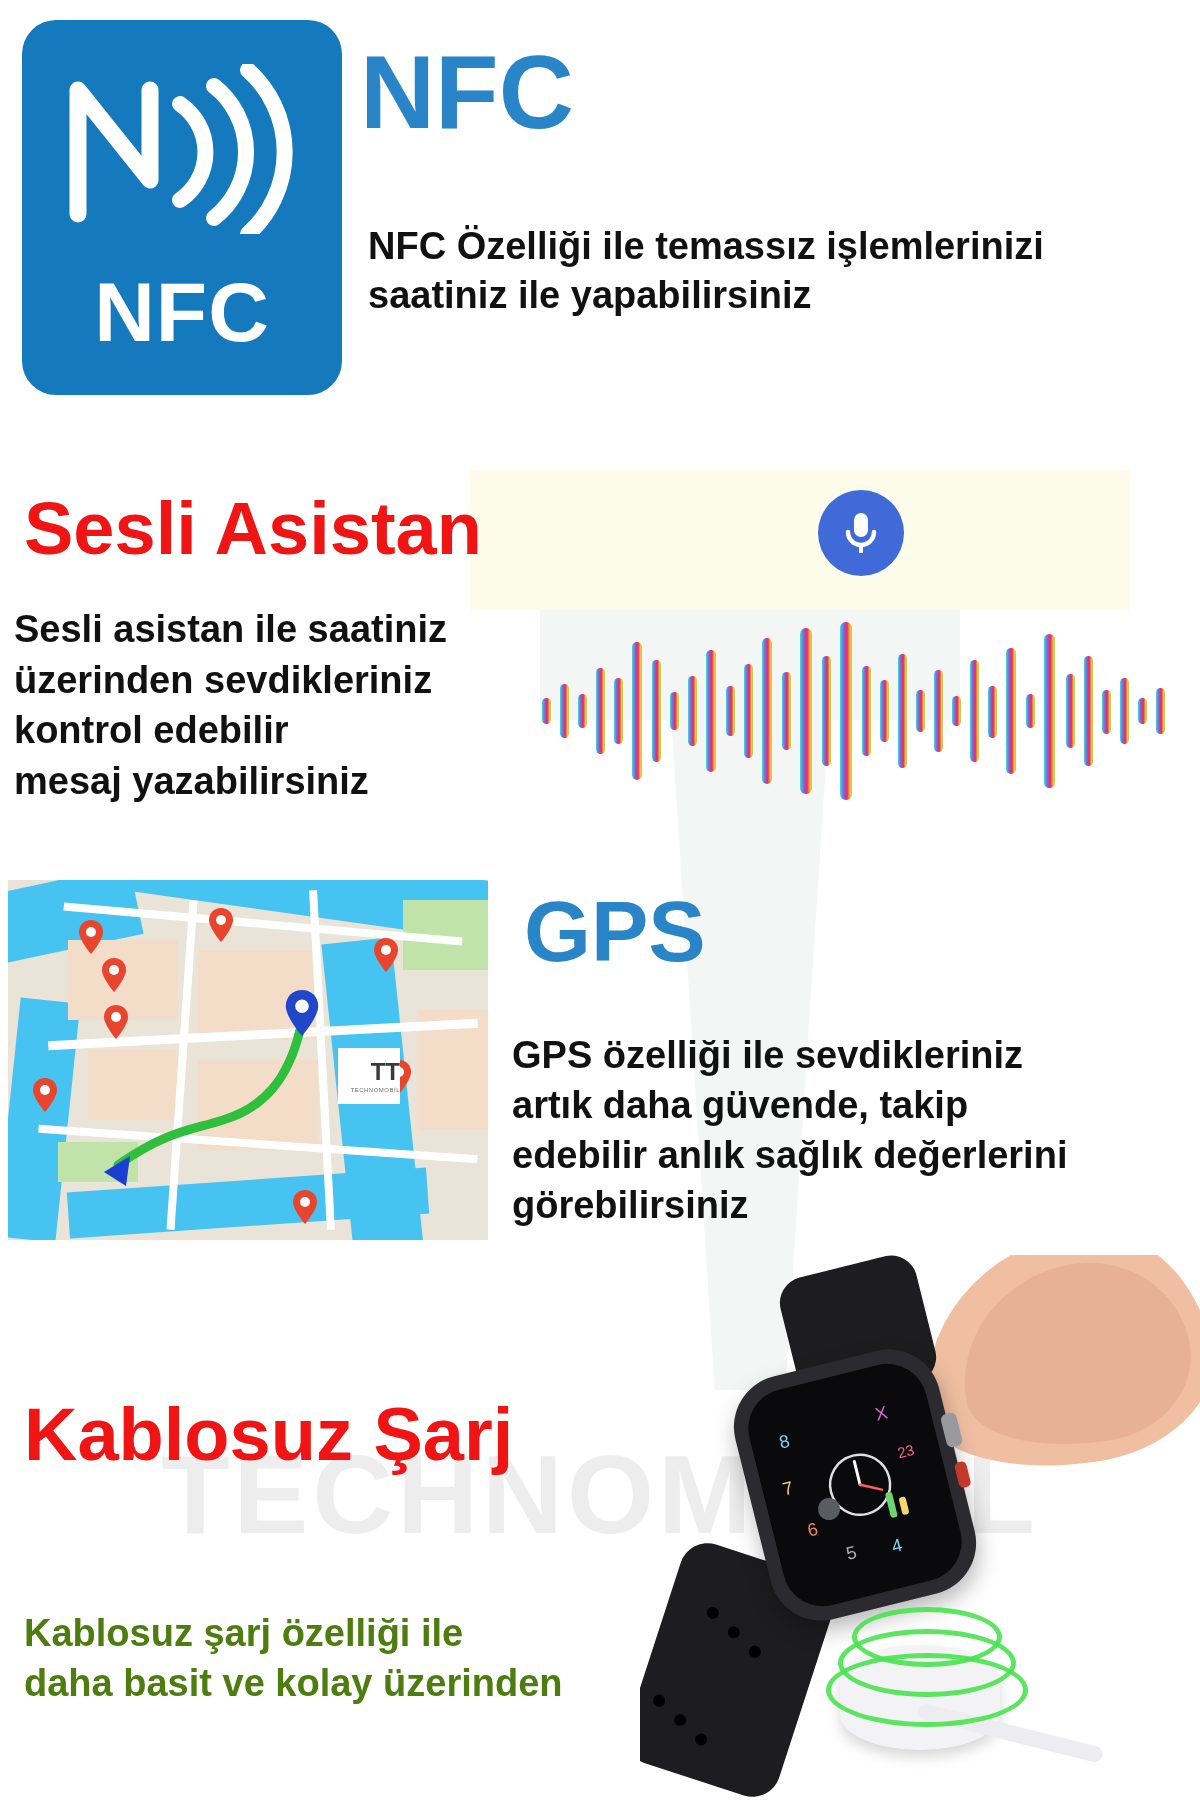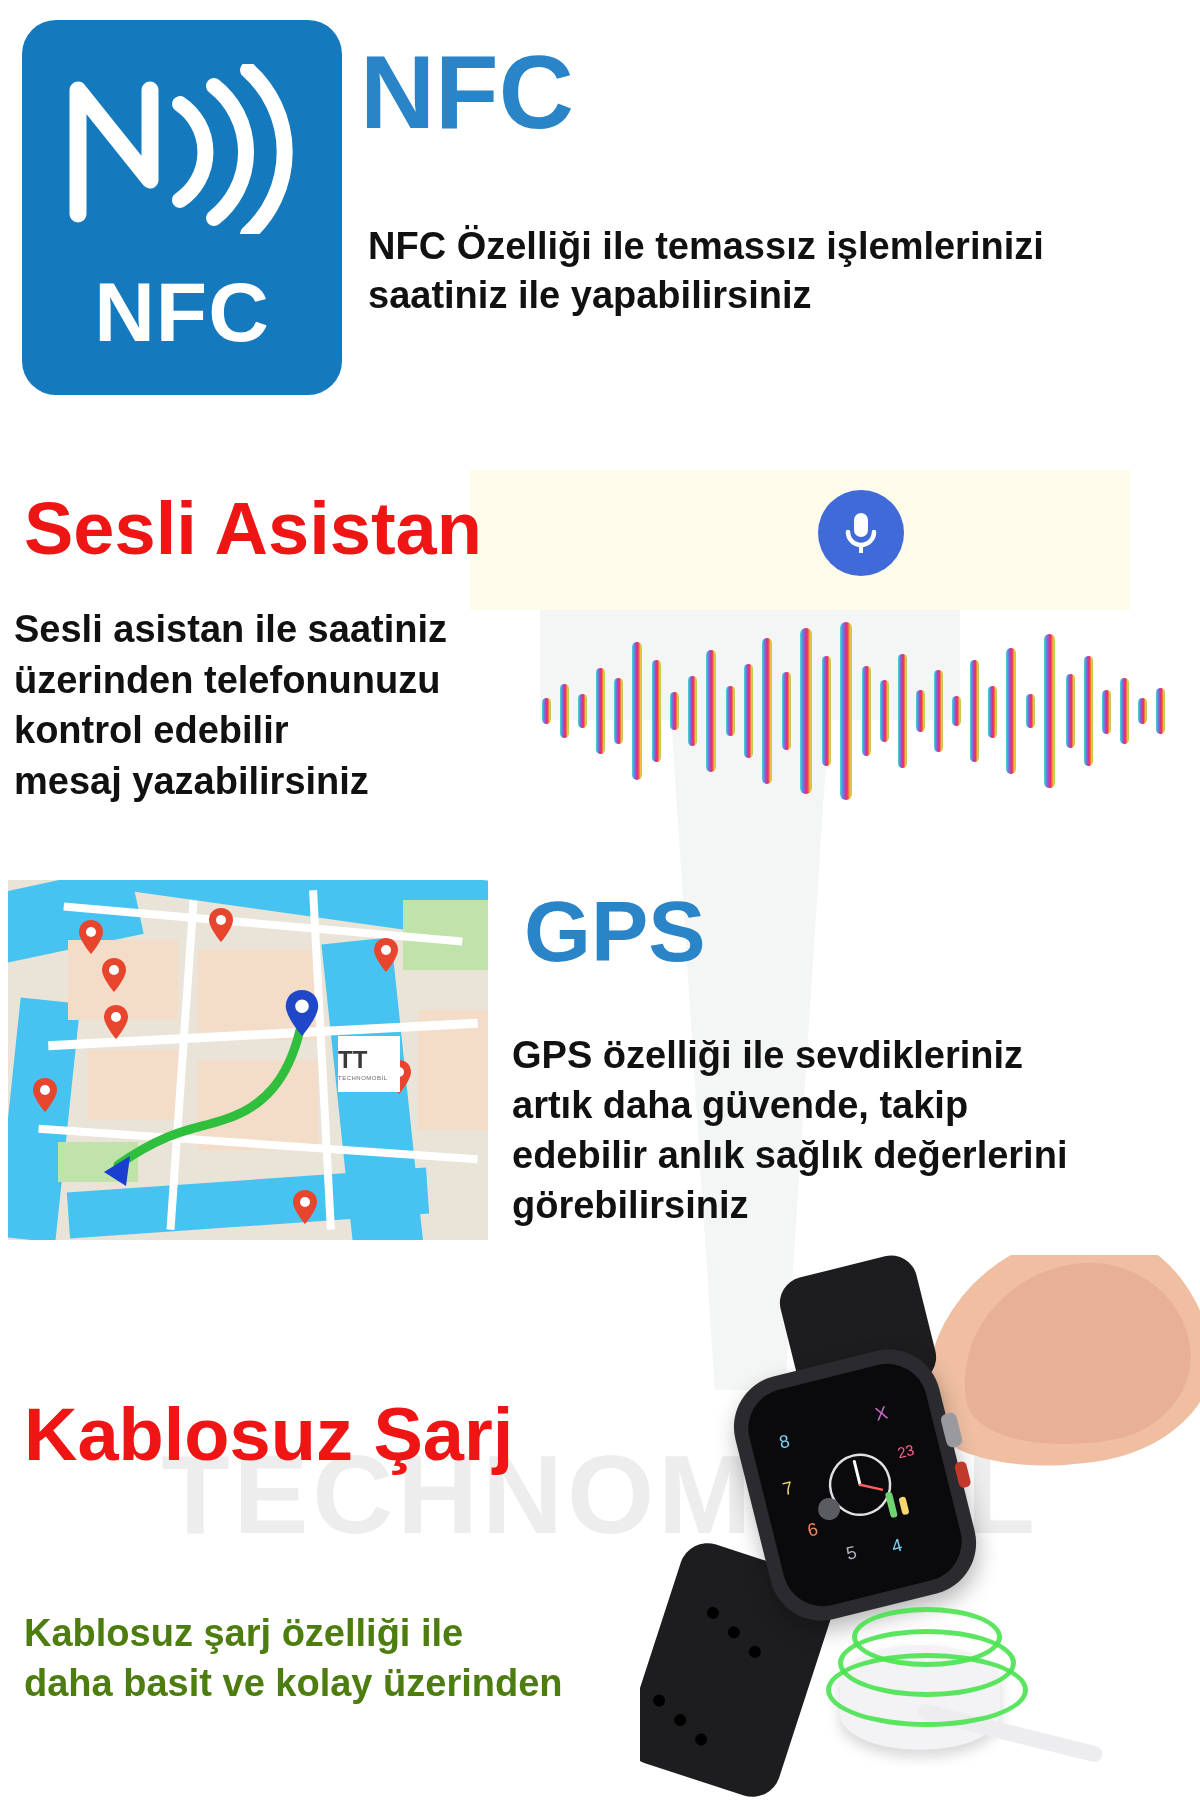--- a/index.html
+++ b/index.html
@@ -194,27 +194,27 @@
     width: 480px; height: 360px;
   }
   .pin {
     position: absolute;
     width: 26px;
     height: 34px;
   }
   .map-logo {
     position: absolute;
     left: 330px;
-    top: 156px;
+    top: 168px;
     width: 62px;
     height: 56px;
     background: #ffffff;
     display: flex;
     flex-direction: column;
-    align-items: flex-start;
+    align-items: flex-end;
     justify-content: center;
   }
   .map-logo .tt {
     font-size: 24px;
     font-weight: 700;
     color: #3a3a3a;
     line-height: 1;
   }
   .map-logo .tn {
     font-size: 6px;
@@ -417,21 +417,21 @@
     <div class="nowrapline">NFC Özelliği ile temassız işlemlerinizi</div>
     <div class="nowrapline">saatiniz ile yapabilirsiniz</div>
   </div>
 
   <div class="voice-panel"></div>
 
   <div class="voice-title">Sesli Asistan</div>
 
   <div class="voice-desc">
     <div>Sesli asistan ile saatiniz</div>
-    <div>üzerinden telefonunuzu</div>
+    <div>üzerinden sevdikleriniz</div>
     <div>kontrol edebilir</div>
     <div>mesaj yazabilirsiniz</div>
   </div>
 
   <div class="mic-circle">
     <svg width="44" height="52" viewBox="0 0 44 52">
       <rect x="15" y="6" width="14" height="24" rx="7" fill="#ffffff"></rect>
       <path d="M9 25 a13 13 0 0 0 26 0" fill="none" stroke="#ffffff" stroke-width="4.5" stroke-linecap="round"></path>
       <rect x="20" y="37" width="4" height="9" fill="#ffffff"></rect>
     </svg>

